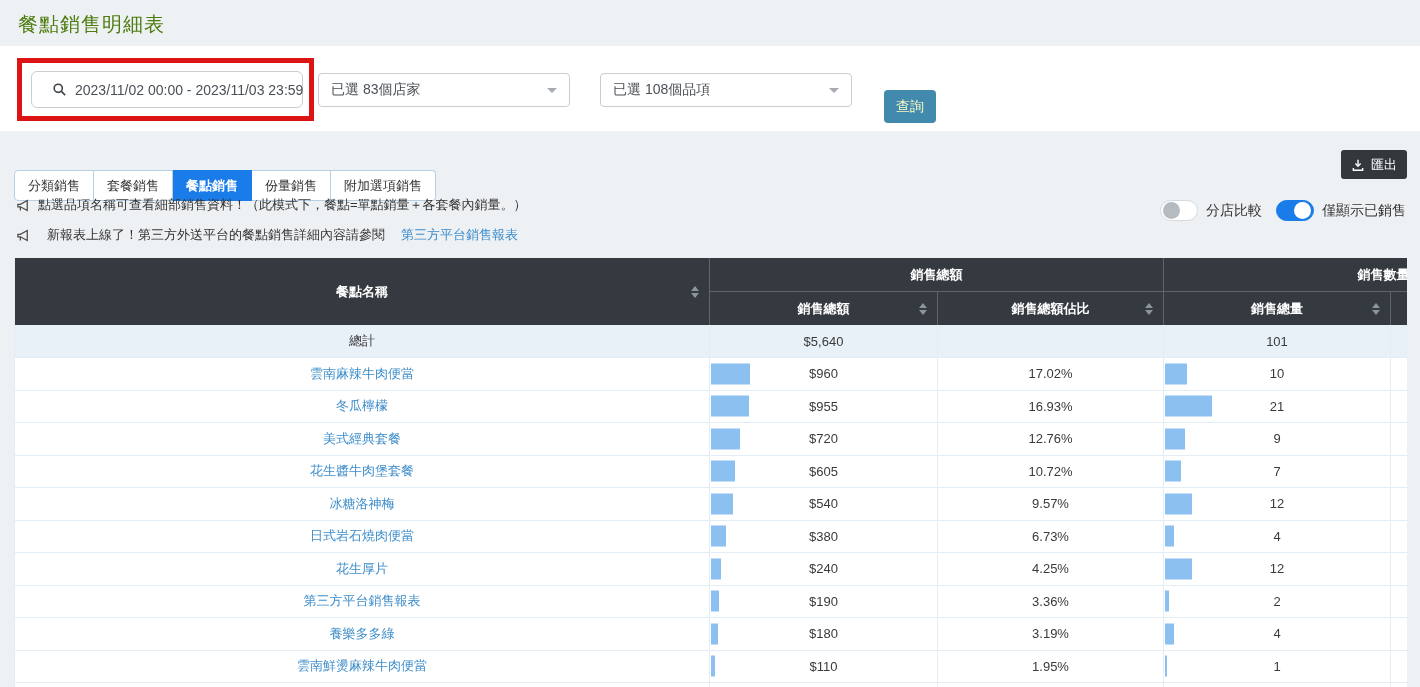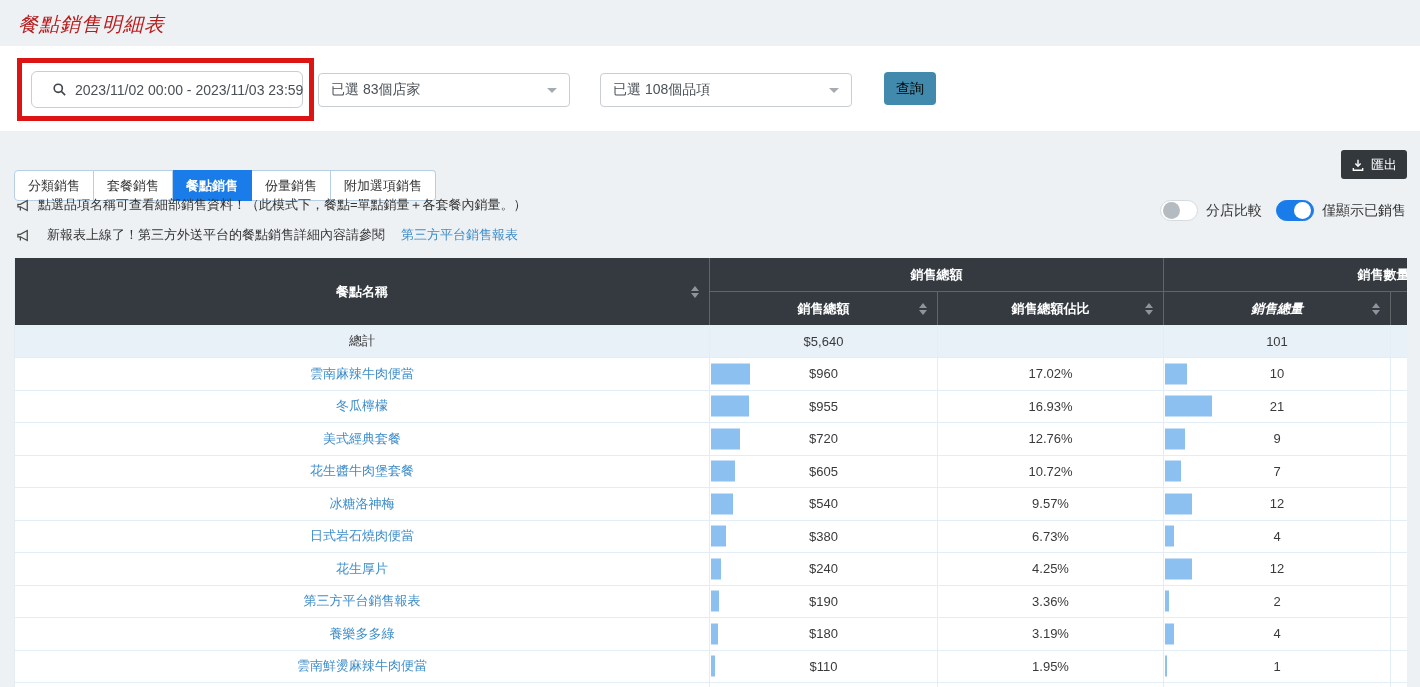--- a/index.html
+++ b/index.html
@@ -3,21 +3,21 @@
 <meta charset="utf-8">
 <style>
   * { margin:0; padding:0; box-sizing:border-box; }
   html,body { background:#dfe3e8; }
   body { font-family:"Liberation Sans","DejaVu Sans",sans-serif; }
   #canvas{
     position:relative; width:1420px; height:687px;
     background:#eef1f4; overflow:hidden; color:#333;
   }
   
-  .page-title{ position:absolute; left:18px; top:11px; font-size:20px; color:#b91c1c; letter-spacing:1px;font-style:italic; }
+  .page-title{ position:absolute; left:18px; top:11px; font-size:20px; color:#4d7c0f; letter-spacing:1px; }
 
   
   .filter-bar{ position:absolute; left:0; top:46px; width:1420px; height:85px; background:#fff; }
   .date-box{
     position:absolute; left:31px; top:25px; width:272px; height:37px;
     background:#fff; border:1px solid #c9ced3; border-radius:6px;
     display:flex; align-items:center; gap:8px; padding:0 20px; cursor:pointer;
   }
   .date-box .txt{ font-size:14px; color:#4a5056; white-space:nowrap; }
   .red-annotation{
@@ -25,22 +25,22 @@
     border:5px solid var(--annotation-red); pointer-events:none; z-index:6;
   }
   .select{
     position:absolute; top:27px; width:252px; height:34px;
     background:#fff; border:1px solid #c9ced3; border-radius:4px;
     display:flex; align-items:center; padding:0 12px; font-size:14px; color:#4a5056; cursor:pointer;
   }
   .select .caret{ margin-left:auto; width:0; height:0; border-left:5px solid transparent; border-right:5px solid transparent; border-top:5px solid #a5abb1; }
   .select.stores{ left:318px; } .select.items{ left:600px; }
   .query-btn{
-    position:absolute; left:884px; top:26px; height:33px; padding:0 12px;
-    background:var(--query-btn); color:#000000; font-size:14px; border:none; border-radius:4px;
+    position:absolute; left:884px; top:44px; height:33px; padding:0 12px;
+    background:var(--query-btn); color:#fef9c3; font-size:14px; border:none; border-radius:4px;
     display:flex; align-items:center; cursor:pointer;
   }
 
   
   .tabs{ position:absolute; left:14px; top:150px; display:flex;margin-top:20px; }
   .tab{
     height:31px; padding:0 13px; display:flex; align-items:center;
     background:#fff; border:1px solid #b6cfe4; border-left:none;
     font-size:13px; color:#333; cursor:pointer; white-space:nowrap;
   }
@@ -76,21 +76,21 @@
   }
   .grid{ display:grid; grid-template-columns:695px 228px 226px 227px 213px; width:1589px; }
   .thead{ background:var(--header-dark); color:#fff; font-size:13px; font-weight:bold;
           grid-template-rows:34px 33px; }
   .th{ position:relative; display:flex; align-items:center; justify-content:center;
        border-right:1px solid rgba(255,255,255,.22); cursor:pointer; }
   .th.name{ grid-row:1/3; grid-column:1; }
   .th.grp-amount{ grid-row:1; grid-column:2/4; border-bottom:1px solid rgba(255,255,255,.22); }
   .th.grp-qty{ grid-row:1; grid-column:4/6; border-bottom:1px solid rgba(255,255,255,.22); }
   .th.sub1{ grid-row:2; grid-column:2; } .th.sub2{ grid-row:2; grid-column:3; }
-  .th.sub3{ grid-row:2; grid-column:4;font-style:italic; } .th.sub4{ grid-row:2; grid-column:5; cursor:default; }
+  .th.sub3{ grid-row:2; grid-column:4; } .th.sub4{ grid-row:2; grid-column:5; cursor:default; }
   .sort-icon{ position:absolute; right:10px; top:50%; transform:translateY(-50%);
               display:flex; flex-direction:column; gap:2px; }
   .sort-icon::before{ content:""; border-left:4px solid transparent; border-right:4px solid transparent; border-bottom:5px solid #8d949b; }
   .sort-icon::after{ content:""; border-left:4px solid transparent; border-right:4px solid transparent; border-top:5px solid #8d949b; }
 
   .trow{ height:32.5px; }
   .trow.total{ height:33px; background:var(--total-bg); }
   .cell{ position:relative; display:flex; align-items:center; justify-content:center;
          border-right:1px solid #e3edf5; border-bottom:1px solid #e3edf5;
          font-size:13px; color:#3a3a3a; overflow:hidden; }

